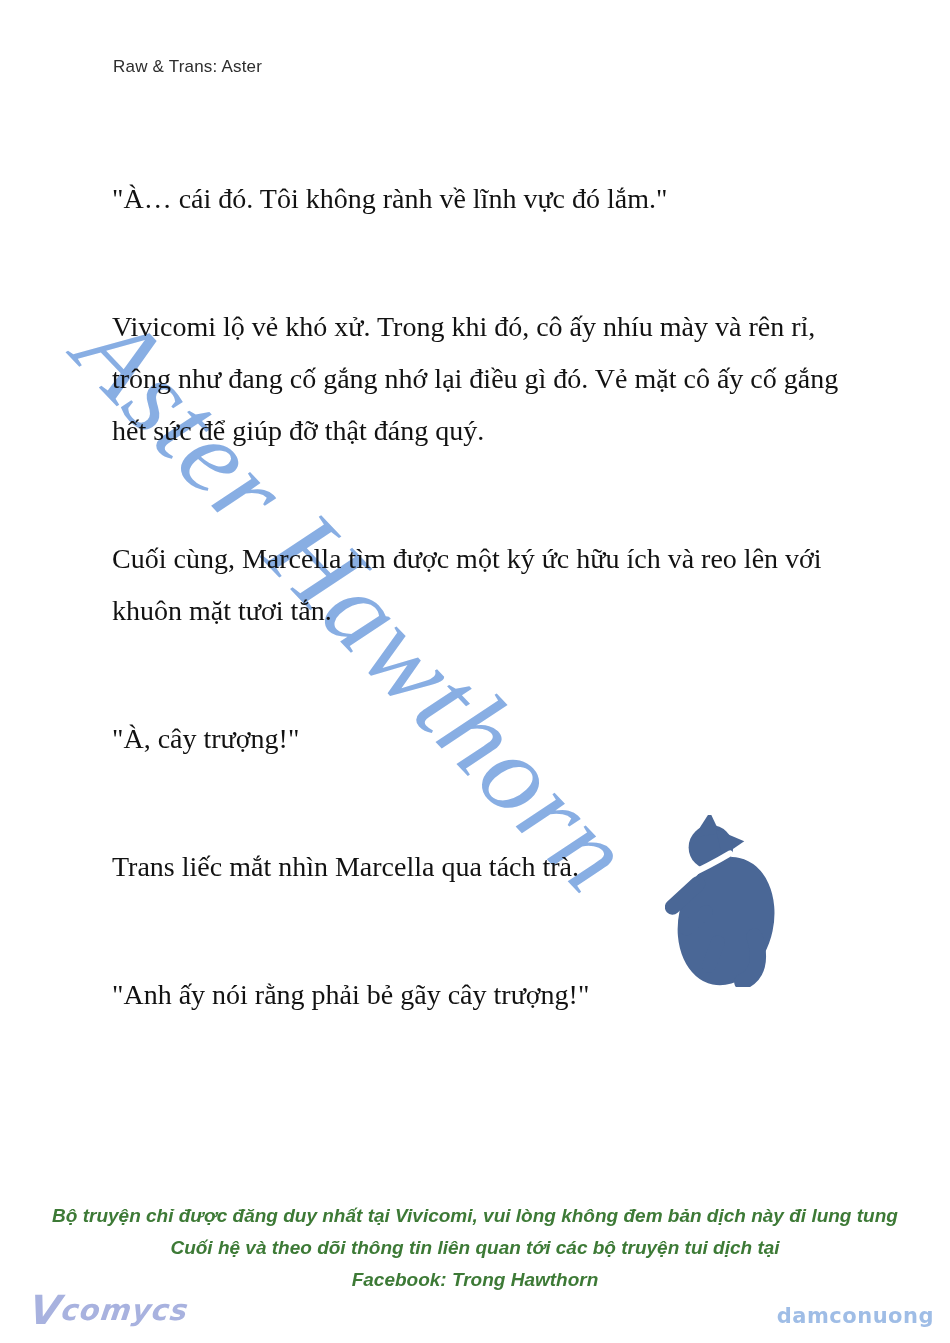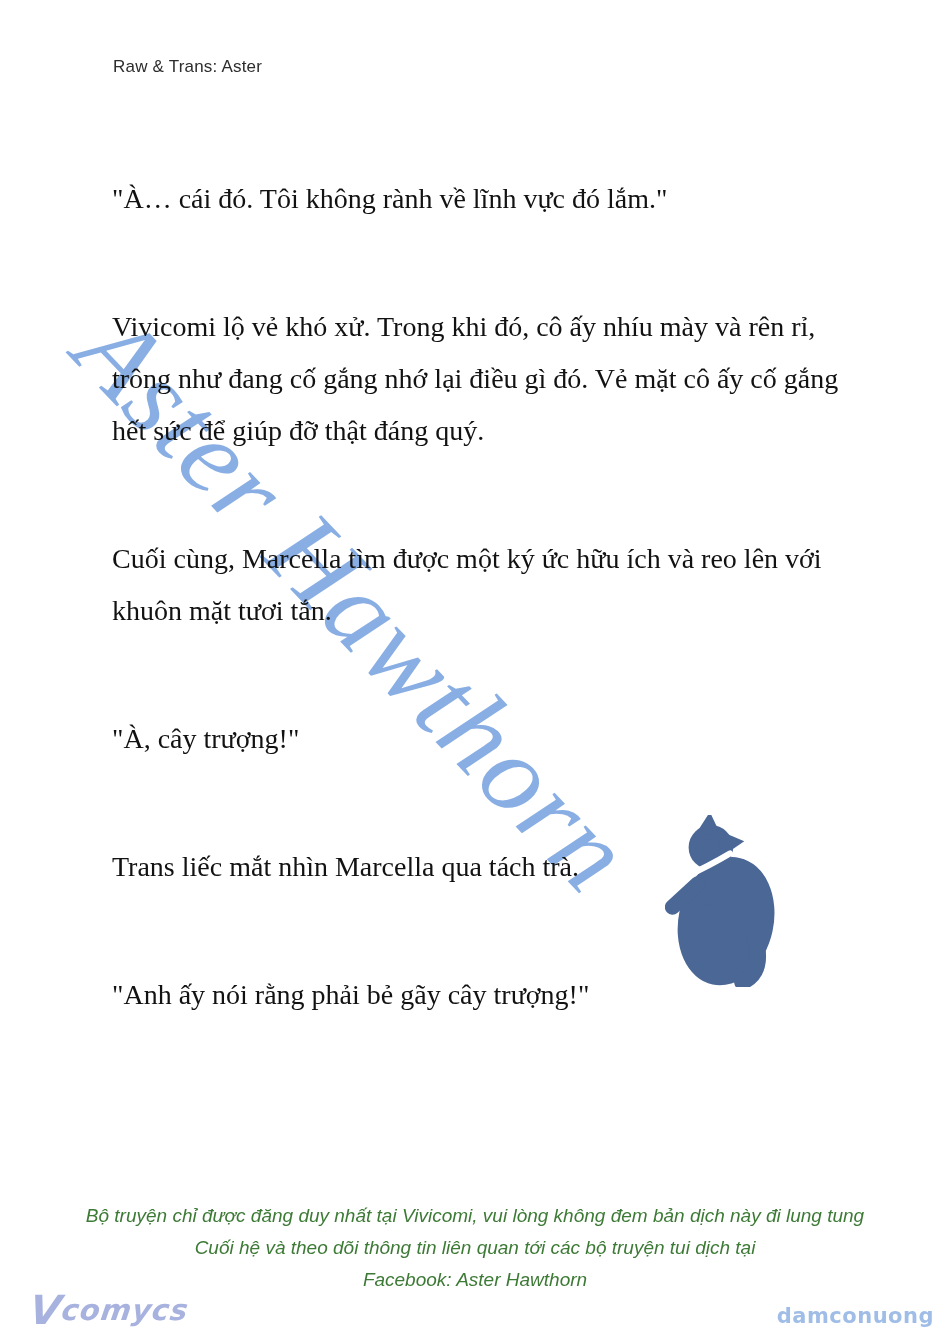--- a/index.html
+++ b/index.html
@@ -44,21 +44,21 @@
   .body-text p{margin:0 0 76px 0;}
   .body-text p:first-child{margin-top:173px;}
   .cat{
     position:absolute;left:665px;top:815px;z-index:3;
     width:112px;height:172px;color:var(--cat);
   }
   .footer{
     position:absolute;left:0;top:1200px;width:950px;z-index:2;
     text-align:center;
     font-family:"Liberation Sans", sans-serif;
-    font-weight:normal;font-style:italic;
+    font-weight:bold;font-style:italic;
     font-size:19px;line-height:32px;
     color:var(--footer-green);
   }
   .logo-vcomycs{
     position:absolute;left:30px;top:1290px;z-index:2;
     font-family:"DejaVu Sans", sans-serif;
     font-weight:bold;font-style:italic;
     font-size:29px;letter-spacing:1px;
     color:var(--vcomycs);
     transform:skewX(-8deg);
@@ -110,20 +110,20 @@
 
       <path d="M 88 120 Q 99 155 76 165" fill="none" stroke="currentColor" stroke-width="16" stroke-linecap="round"></path>
     </g>
 
     <path d="M 18 62 Q 44 50 64 38" fill="none" stroke="#ffffff" stroke-width="6" stroke-linecap="round"></path>
   </svg>
 
   <div class="footer">
     <div>Bộ truyện chỉ được đăng duy nhất tại Vivicomi, vui lòng không đem bản dịch này đi lung tung</div>
     <div>Cuối hệ và theo dõi thông tin liên quan tới các bộ truyện tui dịch tại</div>
-    <div>Facebook: Aster Hawthorn</div>
+    <div>Facebook: Trong Hawthorn</div>
   </div>
 
   <div class="logo-vcomycs"><span class="big-v">V</span><span>comycs</span></div>
 
   <div class="logo-damconuong">damconuong</div>
 
 </div>
 
 </body></html>

